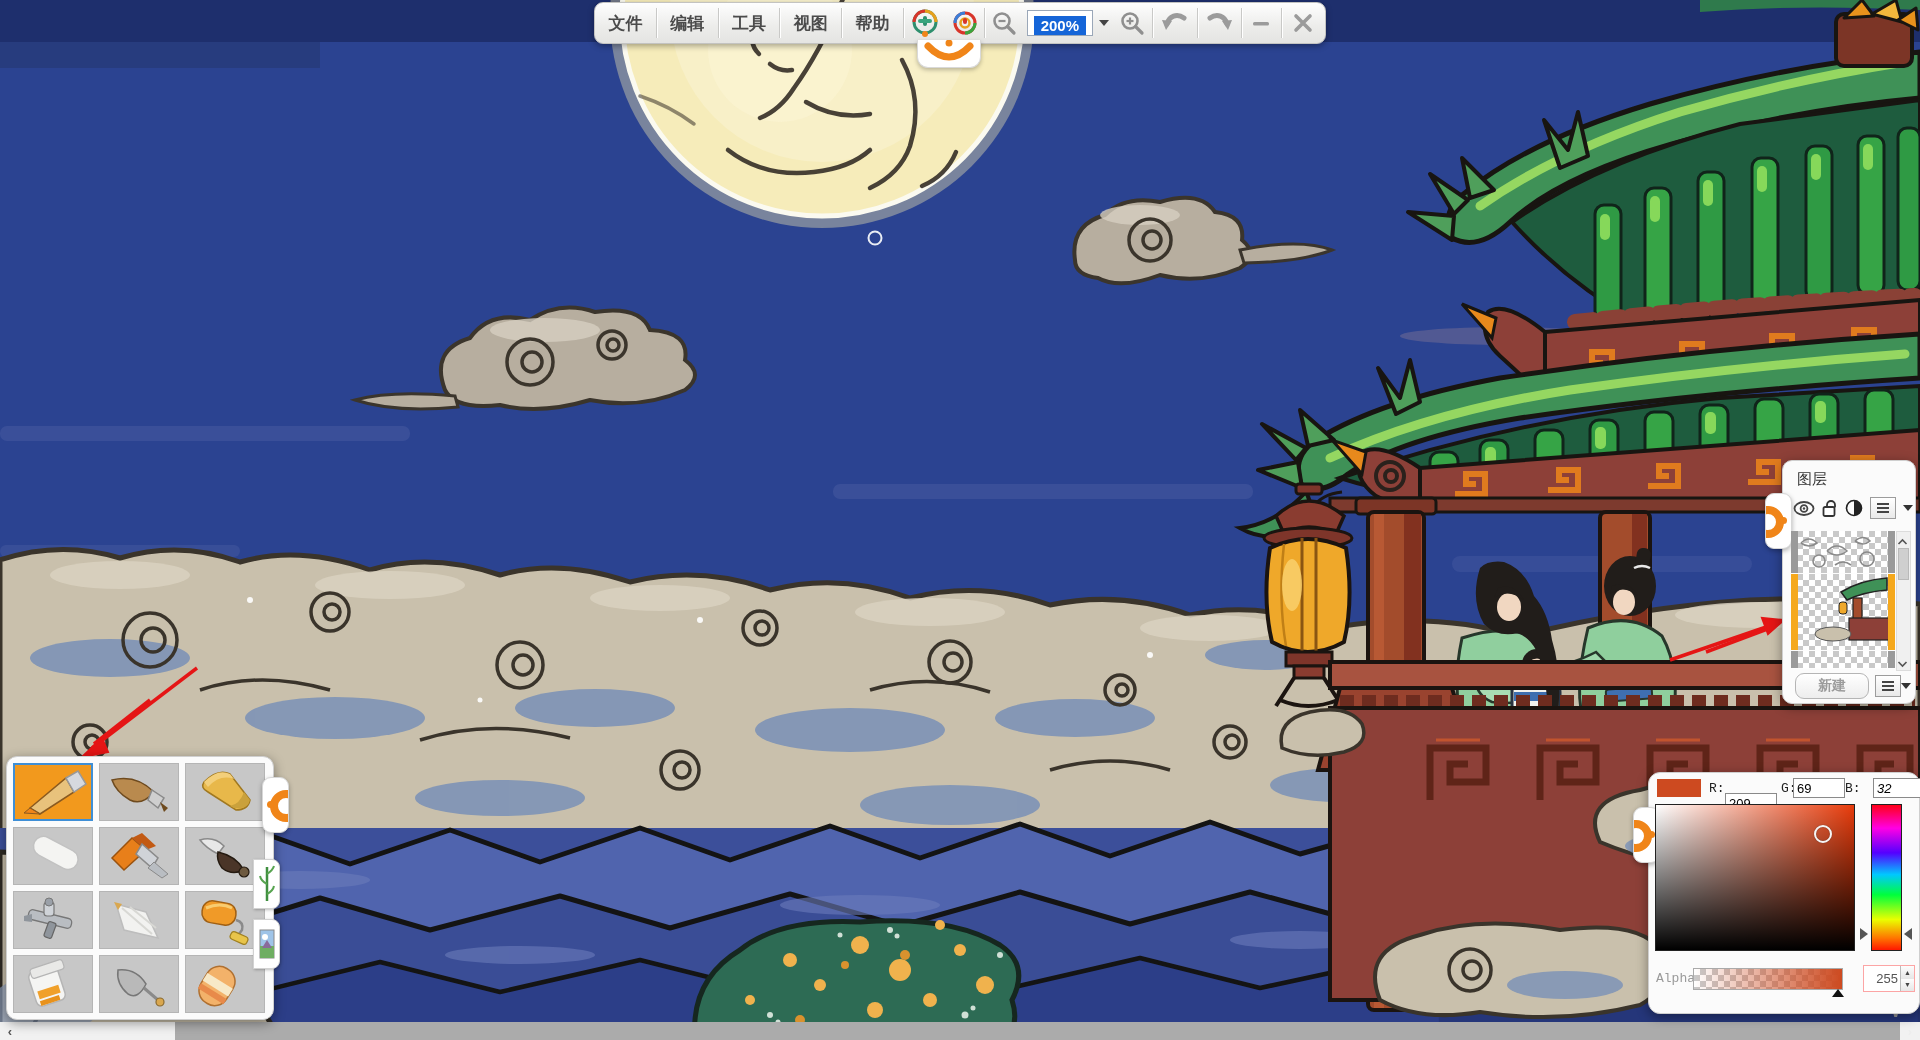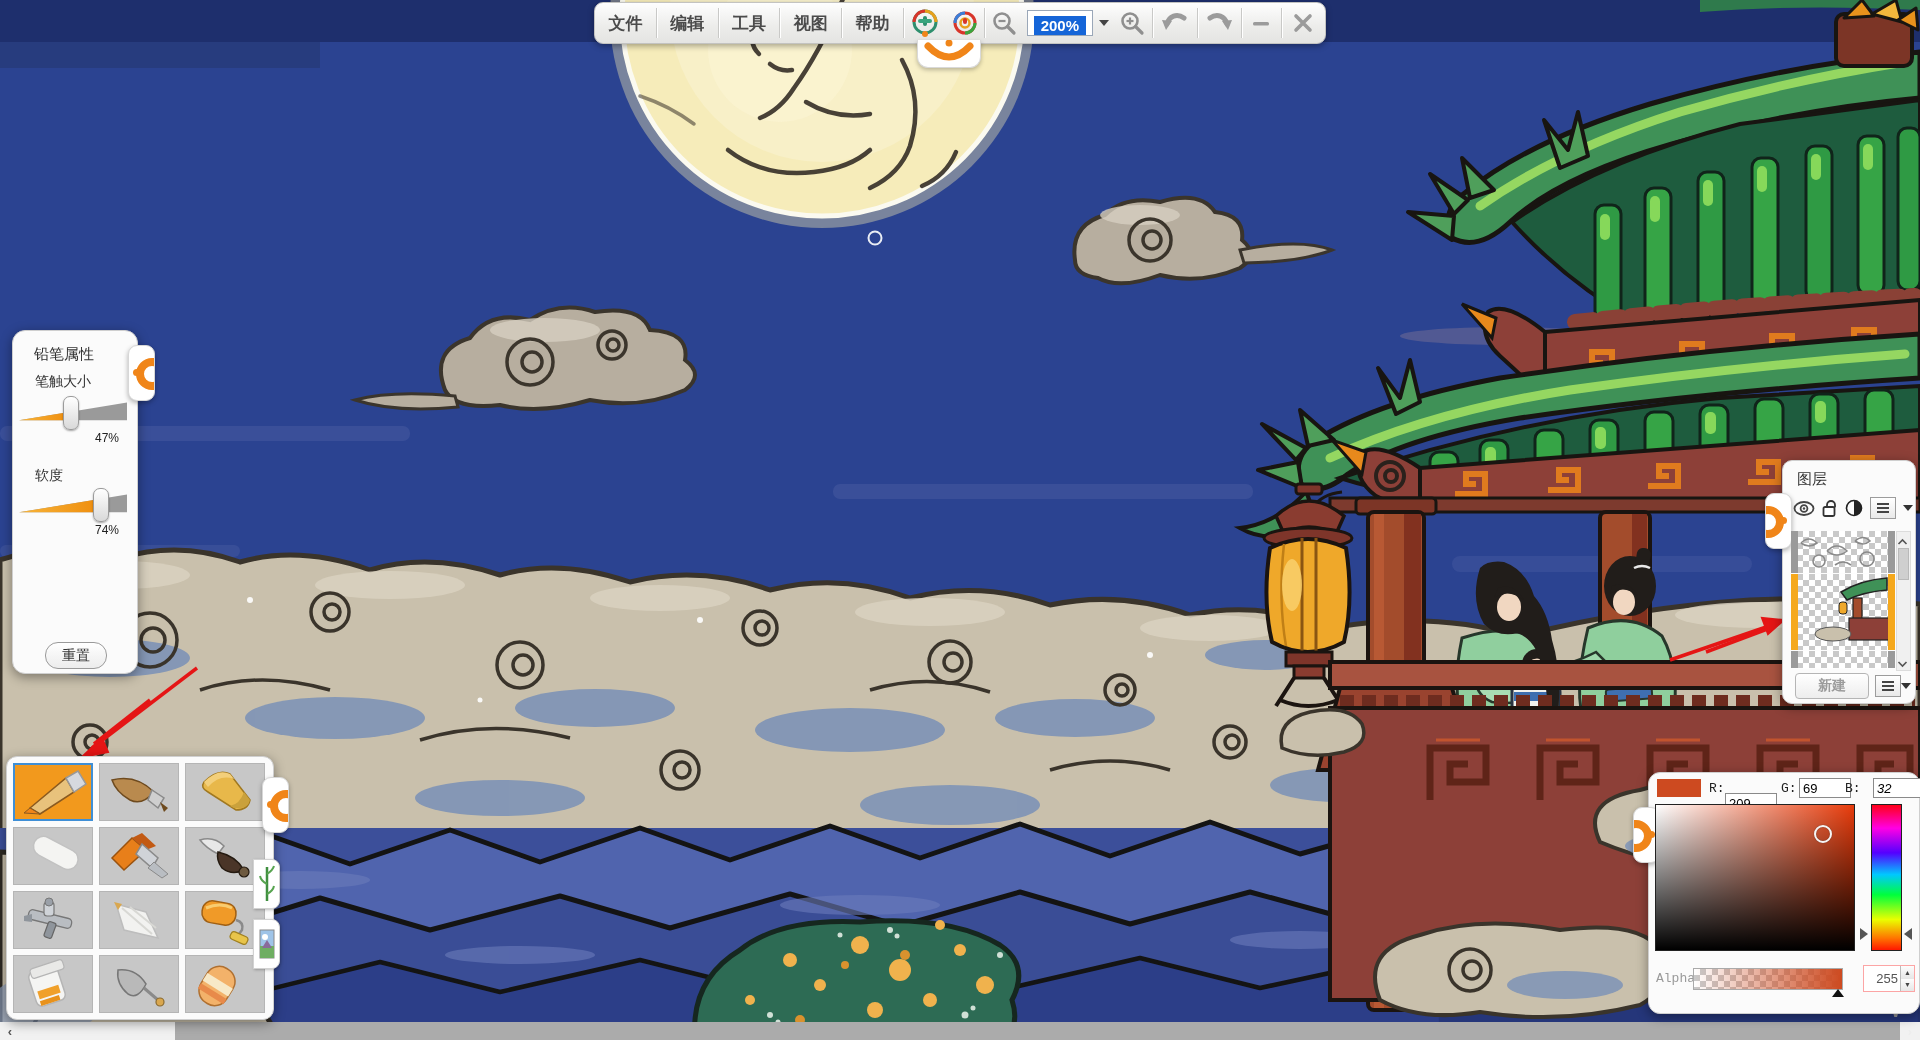--- a/index.html
+++ b/index.html
@@ -44,21 +44,21 @@
   #layers-panel h3{margin:9px 0 0 14px;font-size:15px;font-weight:normal;color:#333;}
   .licon-row{position:absolute;left:10px;top:36px;display:flex;align-items:center;gap:7px;}
   .layer-list{position:absolute;left:8px;top:70px;width:104px;height:138px;overflow:hidden;background:#fdfdfd;}
   .layer-item{position:relative;width:104px;margin-bottom:1px;}
   .checker{background-image:linear-gradient(45deg,#c9c9c9 25%,transparent 25%,transparent 75%,#c9c9c9 75%),linear-gradient(45deg,#c9c9c9 25%,transparent 25%,transparent 75%,#c9c9c9 75%);background-size:12px 12px;background-position:0 0,6px 6px;background-color:#fff;}
   .layer-item .bar{position:absolute;top:0;bottom:0;width:7px;}
   .lbar-gray{background:#9a9a9a;} .lbar-orange{background:#f5a81c;}
   .lscroll{position:absolute;right:4px;top:70px;width:13px;height:138px;background:#f0f0f0;border:1px solid #dcdcdc;}
   .lscroll .thumb{position:absolute;left:1px;right:1px;top:16px;height:30px;background:#cfcfcf;border:1px solid #b9b9b9;}
   .sq-btn{border:1px solid #9c9c9c;background:linear-gradient(#fff,#e9e9e9);display:flex;align-items:center;justify-content:center;}
-  #new-layer-btn{position:absolute;left:12px;top:212px;width:72px;height:24px;border:1px solid #b5b5b5;border-radius:4px;background:linear-gradient(#fff,#ededed);color:#9c9c9c;font-size:14px;font-weight:bold;display:flex;align-items:center;justify-content:center;}
+  #new-layer-btn{position:absolute;left:12px;top:212px;width:72px;height:24px;border:1px solid #b5b5b5;border-radius:9px;background:linear-gradient(#fff,#ededed);color:#9c9c9c;font-size:14px;font-weight:bold;display:flex;align-items:center;justify-content:center;}
   
   #color-panel{left:1648px;top:772px;width:270px;height:240px;border-radius:12px;}
   .cp-row{position:absolute;left:0;top:4px;width:100%;height:22px;font-size:13px;color:#222;}
   .cp-row label{position:absolute;top:4px;font-family:"Liberation Mono","DejaVu Sans Mono",monospace;}
   .cp-row input{position:absolute;top:1px;width:44px;height:18px;border:1px solid #8a8a8a;font-size:13px;padding:0 3px;font-family:"Liberation Sans",sans-serif;}
   #cp-swatch{position:absolute;left:8px;top:2px;width:44px;height:18px;}
   #sv-square{position:absolute;left:6px;top:31px;width:198px;height:145px;border:1px solid #222;}
   #sv-square .white{position:absolute;inset:0;background:linear-gradient(90deg,#fff,rgba(255,255,255,0));}
   #sv-square .black{position:absolute;inset:0;background:linear-gradient(rgba(0,0,0,0),#000);}
   #sv-cursor{position:absolute;width:14px;height:14px;border:2px solid #f5f5f5;border-radius:50%;box-shadow:0 0 1px #333 inset,0 0 1px #333;margin:-8px 0 0 -8px;}
@@ -511,44 +511,20 @@
         </svg>
   </div>
   <div id="clown-tab">
     <svg width="62" height="27" viewBox="0 0 62 27">
           <circle cx="31" cy="3" r="3.5" fill="#f08519"></circle>
           <path d="M10,6 Q31,28 52,6" fill="none" stroke="#f08519" stroke-width="7" stroke-linecap="round"></path>
         </svg>
   </div>
 </div>
 
-<div id="pencil-panel" class="panel">
-  <div class="grip right" style="right:-18px;top:14px">
-        <div class="donut"></div>
-        <div class="dot"></div>
-      </div>
-  <h3>铅笔属性</h3>
-  <div class="slider-label" style="top:42px">笔触大小</div>
-  <div class="slider" style="top: 64px; --pct: 47;">
-    <div class="track">
-          <div class="fill"></div>
-        </div>
-        <div class="handle"></div>
-  </div>
-  <div class="slider-value" style="top:100px">47%</div>
-  <div class="slider-label" style="top:136px">软度</div>
-  <div class="slider" style="top: 156px; --pct: 74;">
-    <div class="track">
-          <div class="fill"></div>
-        </div>
-        <div class="handle"></div>
-  </div>
-  <div class="slider-value" style="top:192px">74%</div>
-  <div id="reset-btn">重置</div>
-</div>
 
 <div id="tool-palette" class="panel">
   <div class="tool-grid">
     <div class="tool sel">
       <svg width="74" height="52" viewBox="0 0 74 52">
             <polygon points="14,42 50,12 58,26 24,48" fill="#e8c27c" stroke="#8a5a20" stroke-width="1.5"></polygon>
             <polygon points="14,42 24,48 8,47" fill="#f08519" stroke="#8a5a20" stroke-width="1"></polygon>
             <polygon points="50,12 62,5 70,18 58,26" fill="#d6d9de" stroke="#999" stroke-width="1.5"></polygon>
           </svg>
     </div>
@@ -730,21 +706,21 @@
 <div id="color-panel" class="panel">
   <div class="grip left" style="left:-16px;top:34px">
         <div class="donut"></div>
         <div class="dot"></div>
       </div>
   <div class="cp-row">
     <div id="cp-swatch" style="background: rgb(205, 74, 32);"></div>
     <label style="left:60px">R:</label>
     <input style="left: 76px; margin-top: 15px;" readonly="" value="209">
     <label style="left:132px">G:</label>
-    <input style="left: 150px;" readonly="" value="69">
+    <input style="left: 144px;" readonly="" value="69">
     <label style="left:196px">B:</label>
     <input style="left: 224px; font-style: italic;" readonly="" value="32">
   </div>
   <div id="sv-square" style="background: rgb(232, 60, 12);">
     <div class="white"></div>
         <div class="black"></div>
     <div id="sv-cursor" style="left: 84%; top: 19%;"></div>
   </div>
   <div id="hue-strip"></div>
   <div class="hue-arrow" style="left:211px;top:155px;border-left:8px solid #555"></div>

